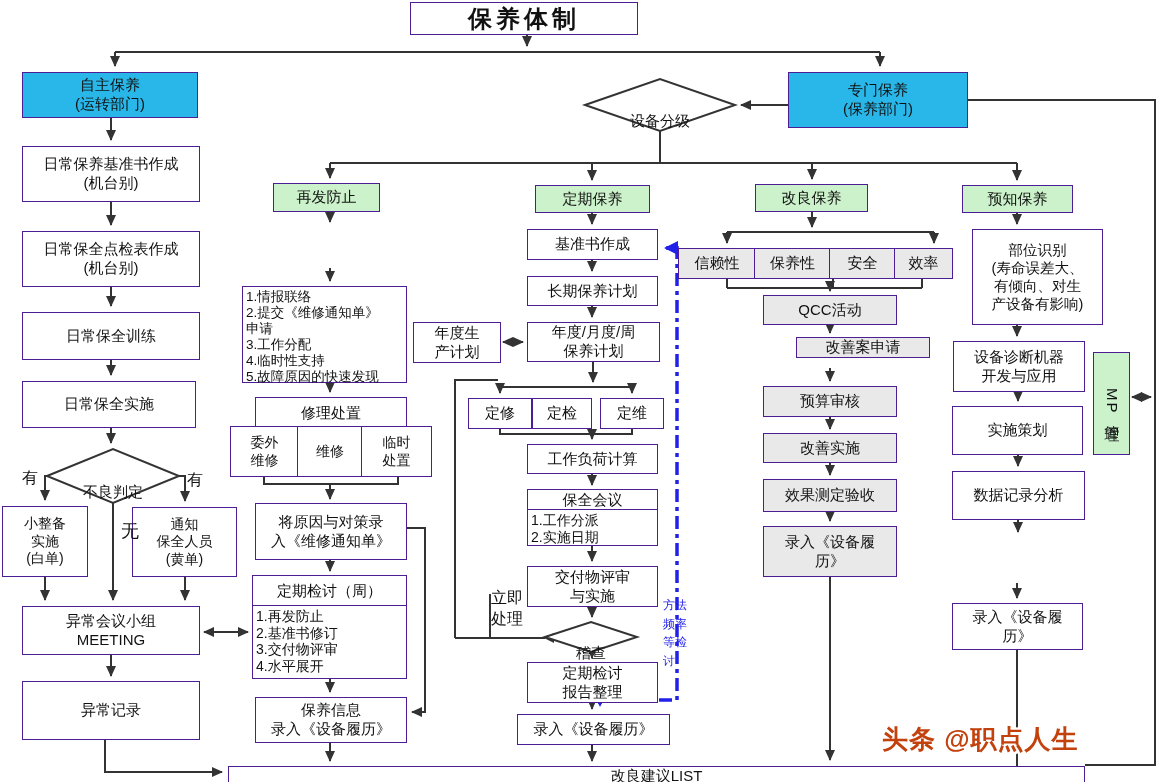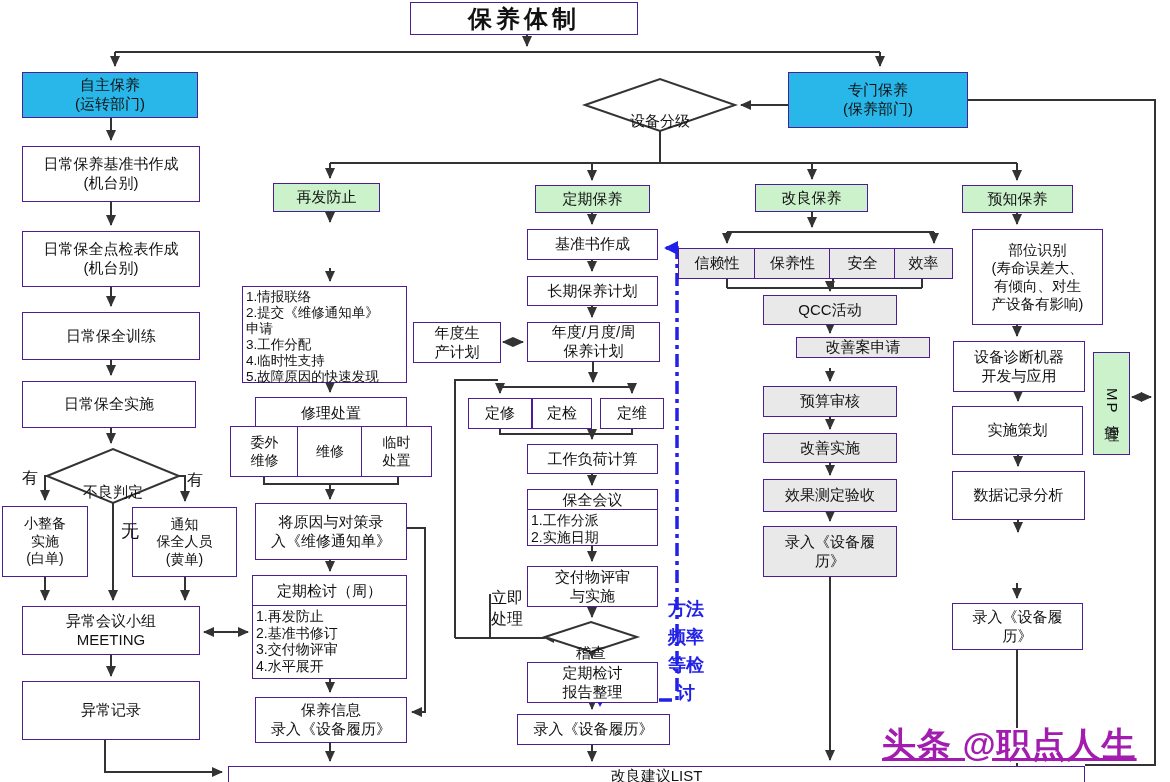--- a/index.html
+++ b/index.html
@@ -25,25 +25,24 @@
   .title{font-size:24px;font-weight:bold;letter-spacing:4px;}
   .vert{writing-mode:vertical-rl;letter-spacing:2px;}
   .dtext{
     position:absolute;z-index:3;display:flex;align-items:center;justify-content:center;
     font-size:15px;background:transparent;border:none;margin-top:16px;
   }
   .lbl{
     position:absolute;z-index:3;font-size:16px;line-height:1.3;white-space:pre-line;
     background:transparent;
   }
-  .bluenote{color:var(--c-bluenote);font-weight:bold;font-size:18px;line-height:1.55;z-index:4;text-align:center;}
+  .bluenote{color:var(--c-bluenote);font-weight:normal;font-size:12px;line-height:1.55;z-index:4;}
   .watermark{
-    position:absolute;z-index:6;font-size:34px;font-weight:bold;color:#a21caf;letter-spacing:1px;
+    position:absolute;z-index:6;font-size:26px;font-weight:bold;color:#c2410c;letter-spacing:1px;
     text-shadow:-2px 0 #fff,2px 0 #fff,0 -2px #fff,0 2px #fff,-2px -2px #fff,2px 2px #fff,-2px 2px #fff,2px -2px #fff;
-    text-decoration:underline;
   }
   .bottombar{align-items:flex-start;padding-top:0;}
 </style>
 </head>
 <body>
 
 <div id="canvas">
 
   <svg id="wires" width="1170" height="782">
     <defs>

